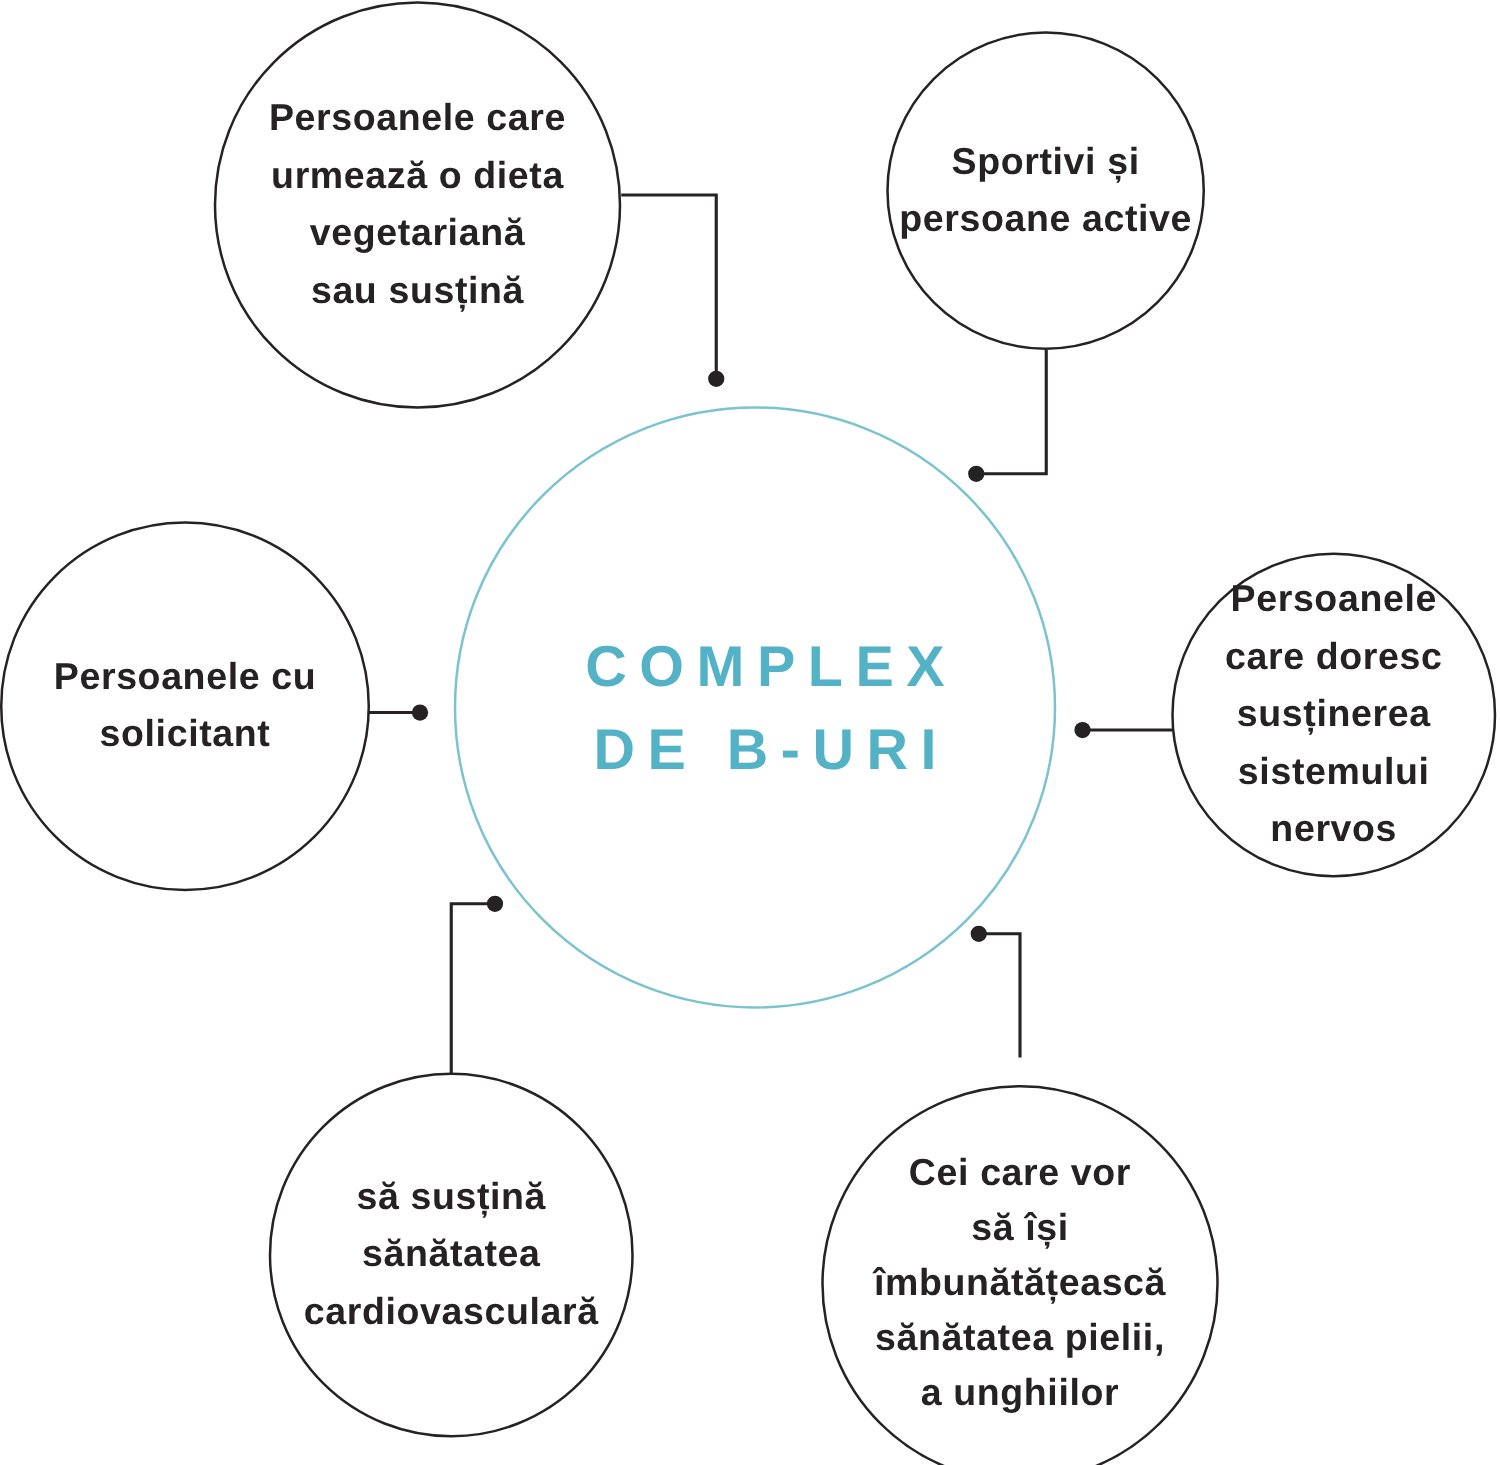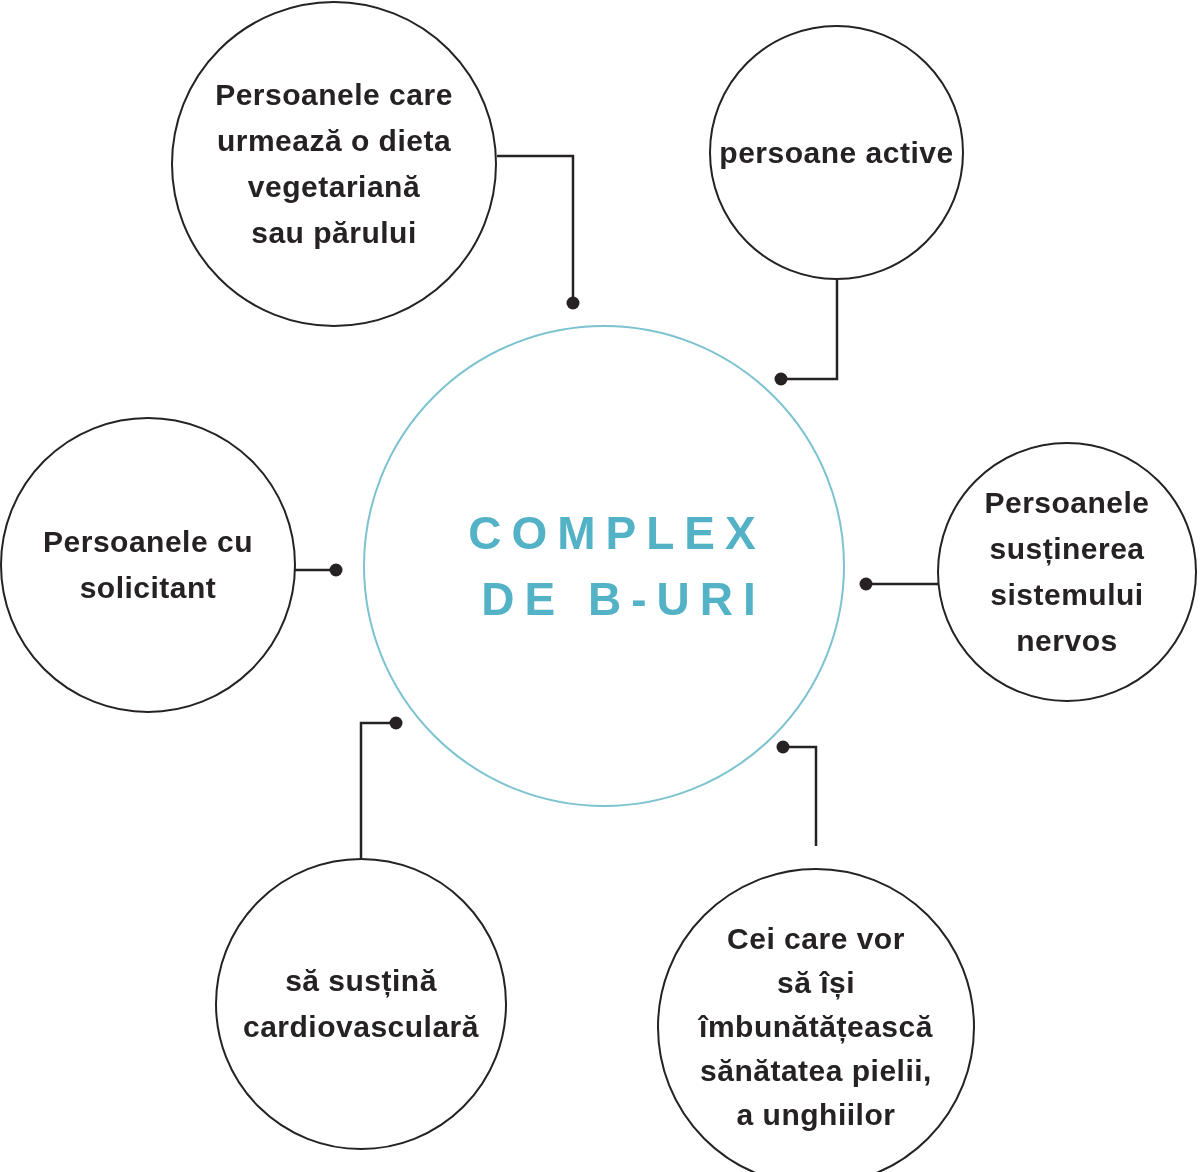--- a/index.html
+++ b/index.html
@@ -46,21 +46,21 @@
   .n2 { left: 937px; top: 442px; width: 260px; height: 260px; }
   .n3 { left:   0px; top: 417px; width: 296px; height: 296px; }
   .n4 { left: 215px; top: 858px; width: 292px; height: 292px; }
   .n5 { left: 657px; top: 868px; width: 318px; height: 318px; }
   .n5 .bubble-label { line-height: 44px; }
   .center-bubble {
     left: 363px; top: 325px; width: 482px; height: 482px;
     border-color: var(--accent-stroke, #7cc3d0);
   }
   .center-label {
-    text-align: right;
+    text-align: center;
     color: var(--accent-text, #53b2c5);
     font-weight: bold;
     font-size: 46px;
     line-height: 66px;
     letter-spacing: 10px;
     margin-left: 16px;
   }
   .center-label .line { display: block; margin-right: -10px; }
 </style>
 </head>
@@ -93,49 +93,52 @@
       <span class="line">COMPLEX</span>
       <span class="line">DE B-URI</span>
     </div>
   </div>
 
   <div class="bubble n0">
     <div class="bubble-label">
       <span class="line">Persoanele care</span>
       <span class="line">urmează o dieta</span>
       <span class="line">vegetariană</span>
-      <span class="line">sau părului</span>
+      <span class="line">sau susțină</span>
     </div>
   </div>
 
   <div class="bubble n1">
     <div class="bubble-label">
+      <span class="line">Sportivi și</span>
       <span class="line">persoane active</span>
     </div>
   </div>
 
   <div class="bubble n2">
     <div class="bubble-label">
       <span class="line">Persoanele</span>
+      <span class="line">care doresc</span>
       <span class="line">susținerea</span>
       <span class="line">sistemului</span>
       <span class="line">nervos</span>
     </div>
   </div>
 
   <div class="bubble n3">
     <div class="bubble-label">
       <span class="line">Persoanele cu</span>
       <span class="line">solicitant</span>
     </div>
   </div>
 
   <div class="bubble n4">
     <div class="bubble-label">
       <span class="line">să susțină</span>
+      <span class="line">sănătatea</span>
       <span class="line">cardiovasculară</span>
     </div>
   </div>
 
   <div class="bubble n5">
     <div class="bubble-label">
       <span class="line">Cei care vor</span>
       <span class="line">să își</span>
       <span class="line">îmbunătățească</span>
       <span class="line">sănătatea pielii,</span>

